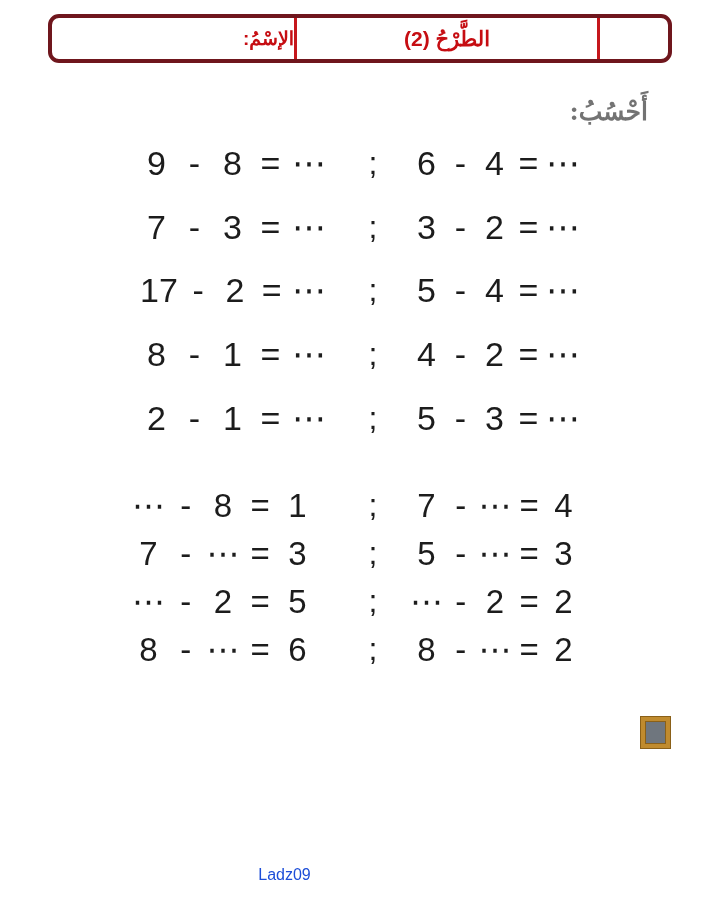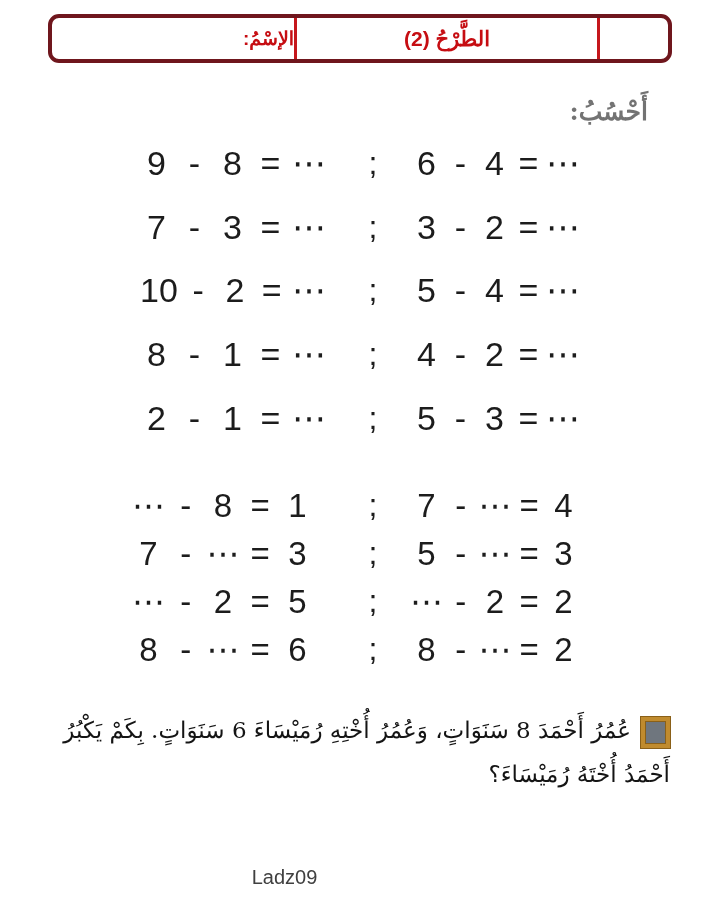--- a/index.html
+++ b/index.html
@@ -67,21 +67,21 @@
   .bullet{
     display:inline-block;width:21px;height:23px;background:#6f767e;
     border:4px solid #c08b2e;
     box-shadow:0 0 0 1px #8a6018, inset 0 0 0 1px #8a6018;
     vertical-align:middle;margin-left:10px;
   }
 
   
   .footer{
     position:absolute;top:866px;left:0;width:569px;text-align:center;
-    color:#404040;font-size:20px;
+    color:#1d4ed8;font-size:16px;
   }
 </style>
 </head>
 <body>
 
 <div class="page">
 
   <div class="header-box">
     <div class="cell cell-name">
       <span class="red-label">الإسْمُ:</span>
@@ -126,21 +126,21 @@
       <span class="eq-cell">3</span>
       <span class="eq-cell">-</span>
       <span class="eq-cell">2</span>
       <span class="eq-cell">=</span>
       <span class="eq-cell">⋯</span>
     </div>
   </div>
 
   <div class="eq-row">
     <div class="eq eq-left">
-      <span class="eq-cell">10</span>
+      <span class="eq-cell">17</span>
       <span class="eq-cell">-</span>
       <span class="eq-cell">2</span>
       <span class="eq-cell">=</span>
       <span class="eq-cell">⋯</span>
     </div>
     <div class="eq-sep">;</div>
     <div class="eq eq-right">
       <span class="eq-cell">5</span>
       <span class="eq-cell">-</span>
       <span class="eq-cell">4</span>
@@ -254,17 +254,17 @@
     <div class="eq eq-right">
       <span class="eq-cell">8</span>
       <span class="eq-cell">-</span>
       <span class="eq-cell">⋯</span>
       <span class="eq-cell">=</span>
       <span class="eq-cell">2</span>
     </div>
   </div>
 </div>
 
-  <div class="problem"><span class="bullet"></span><span>عُمُرُ أَحْمَدَ 8 سَنَوَاتٍ، وَعُمُرُ أُخْتِهِ رُمَيْسَاءَ 6 سَنَوَاتٍ. بِكَمْ يَكْبُرُ أَحْمَدُ أُخْتَهُ رُمَيْسَاءَ؟</span></div>
+  <div class="problem"><span class="bullet"></span></div>
 
   <div class="footer">Ladz09</div>
 
 </div>
 
 </body></html>

